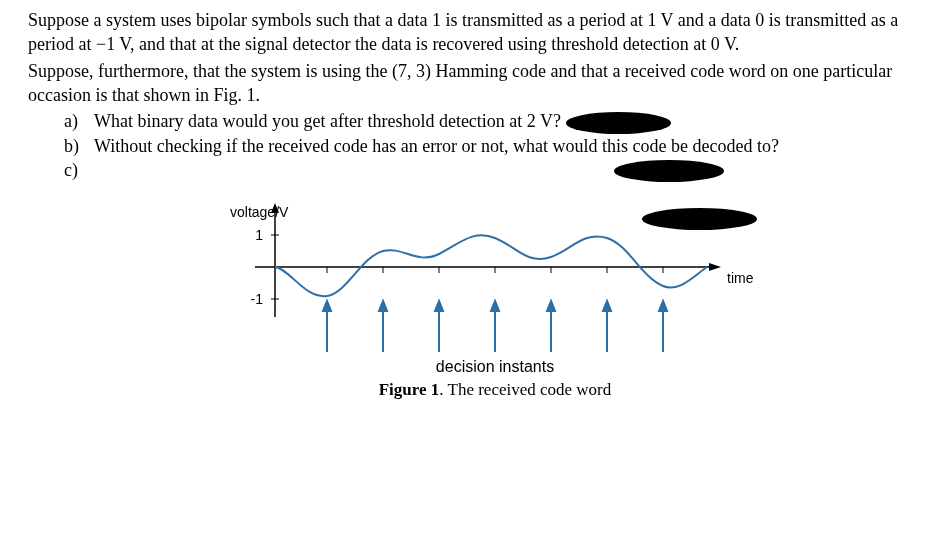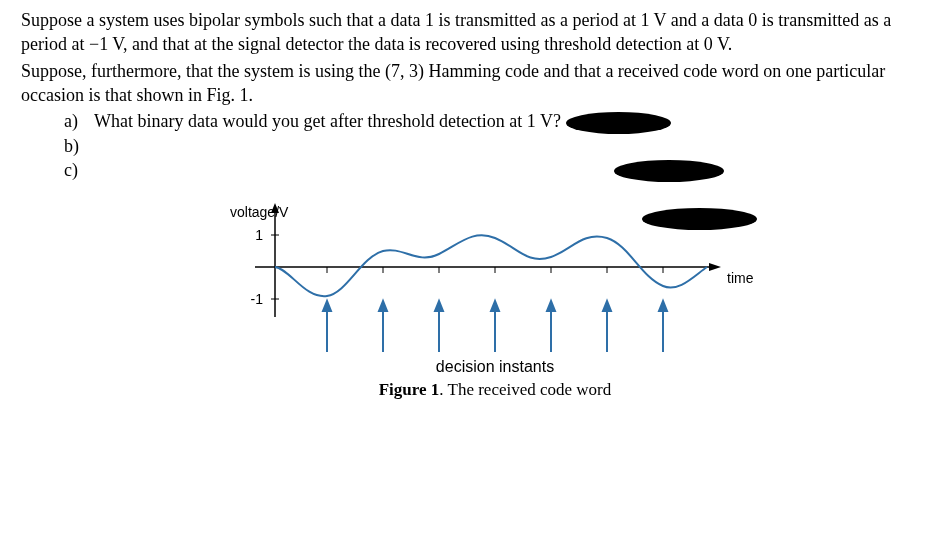--- a/index.html
+++ b/index.html
@@ -8,21 +8,21 @@
     font-family: "Times New Roman", Times, serif;
     font-size: 18px;
     color: #000;
     background: #fff;
     width: 930px;
     height: 560px;
     box-sizing: border-box;
     line-height: 1.35;
   }
   .para {
-    margin: 0 0 2px 1px;
+    margin: 0 0 2px 8px;
   }
   .list {
     padding-left: 44px;
   }
   .item {
     display: flex;
     flex-direction: row;
     margin: 0;
   }
   .marker {
@@ -61,28 +61,29 @@
 <body>
 
 <p class="para">Suppose a system uses bipolar symbols such that a data 1 is transmitted as a period at 1 V and a data 0 is transmitted as a period at −1 V, and that at the signal detector the data is recovered using threshold detection at 0 V.</p>
 <p class="para">Suppose, furthermore, that the system is using the (7, 3) Hamming code and that a received code word on one particular occasion is that shown in Fig. 1.</p>
 
 <div class="list">
 
   <div class="item">
     <div class="marker">a)</div>
     <div class="itembody">
-      <span>What binary data would you get after threshold detection at 1 V?</span>
+      <span>What binary data would you get after threshold detection at 2 V?</span>
       <span class="redact" style="width:105px;height:22px;"></span>
     </div>
   </div>
 
   <div class="item">
     <div class="marker">b)</div>
     <div class="itembody">
+      <span>Without checking if the received code has an error or not, what would this code be decoded to?</span>
       <span class="redact redact-b" style="width:110px;height:22px; left:520px; top:26px;"></span>
     </div>
   </div>
 
   <div class="item">
     <div class="marker">c)</div>
     <div class="itembody">
       <span class="redact" style="width:115px;height:22px; position:absolute; left:548px; top:50px;"></span>
     </div>
   </div>

